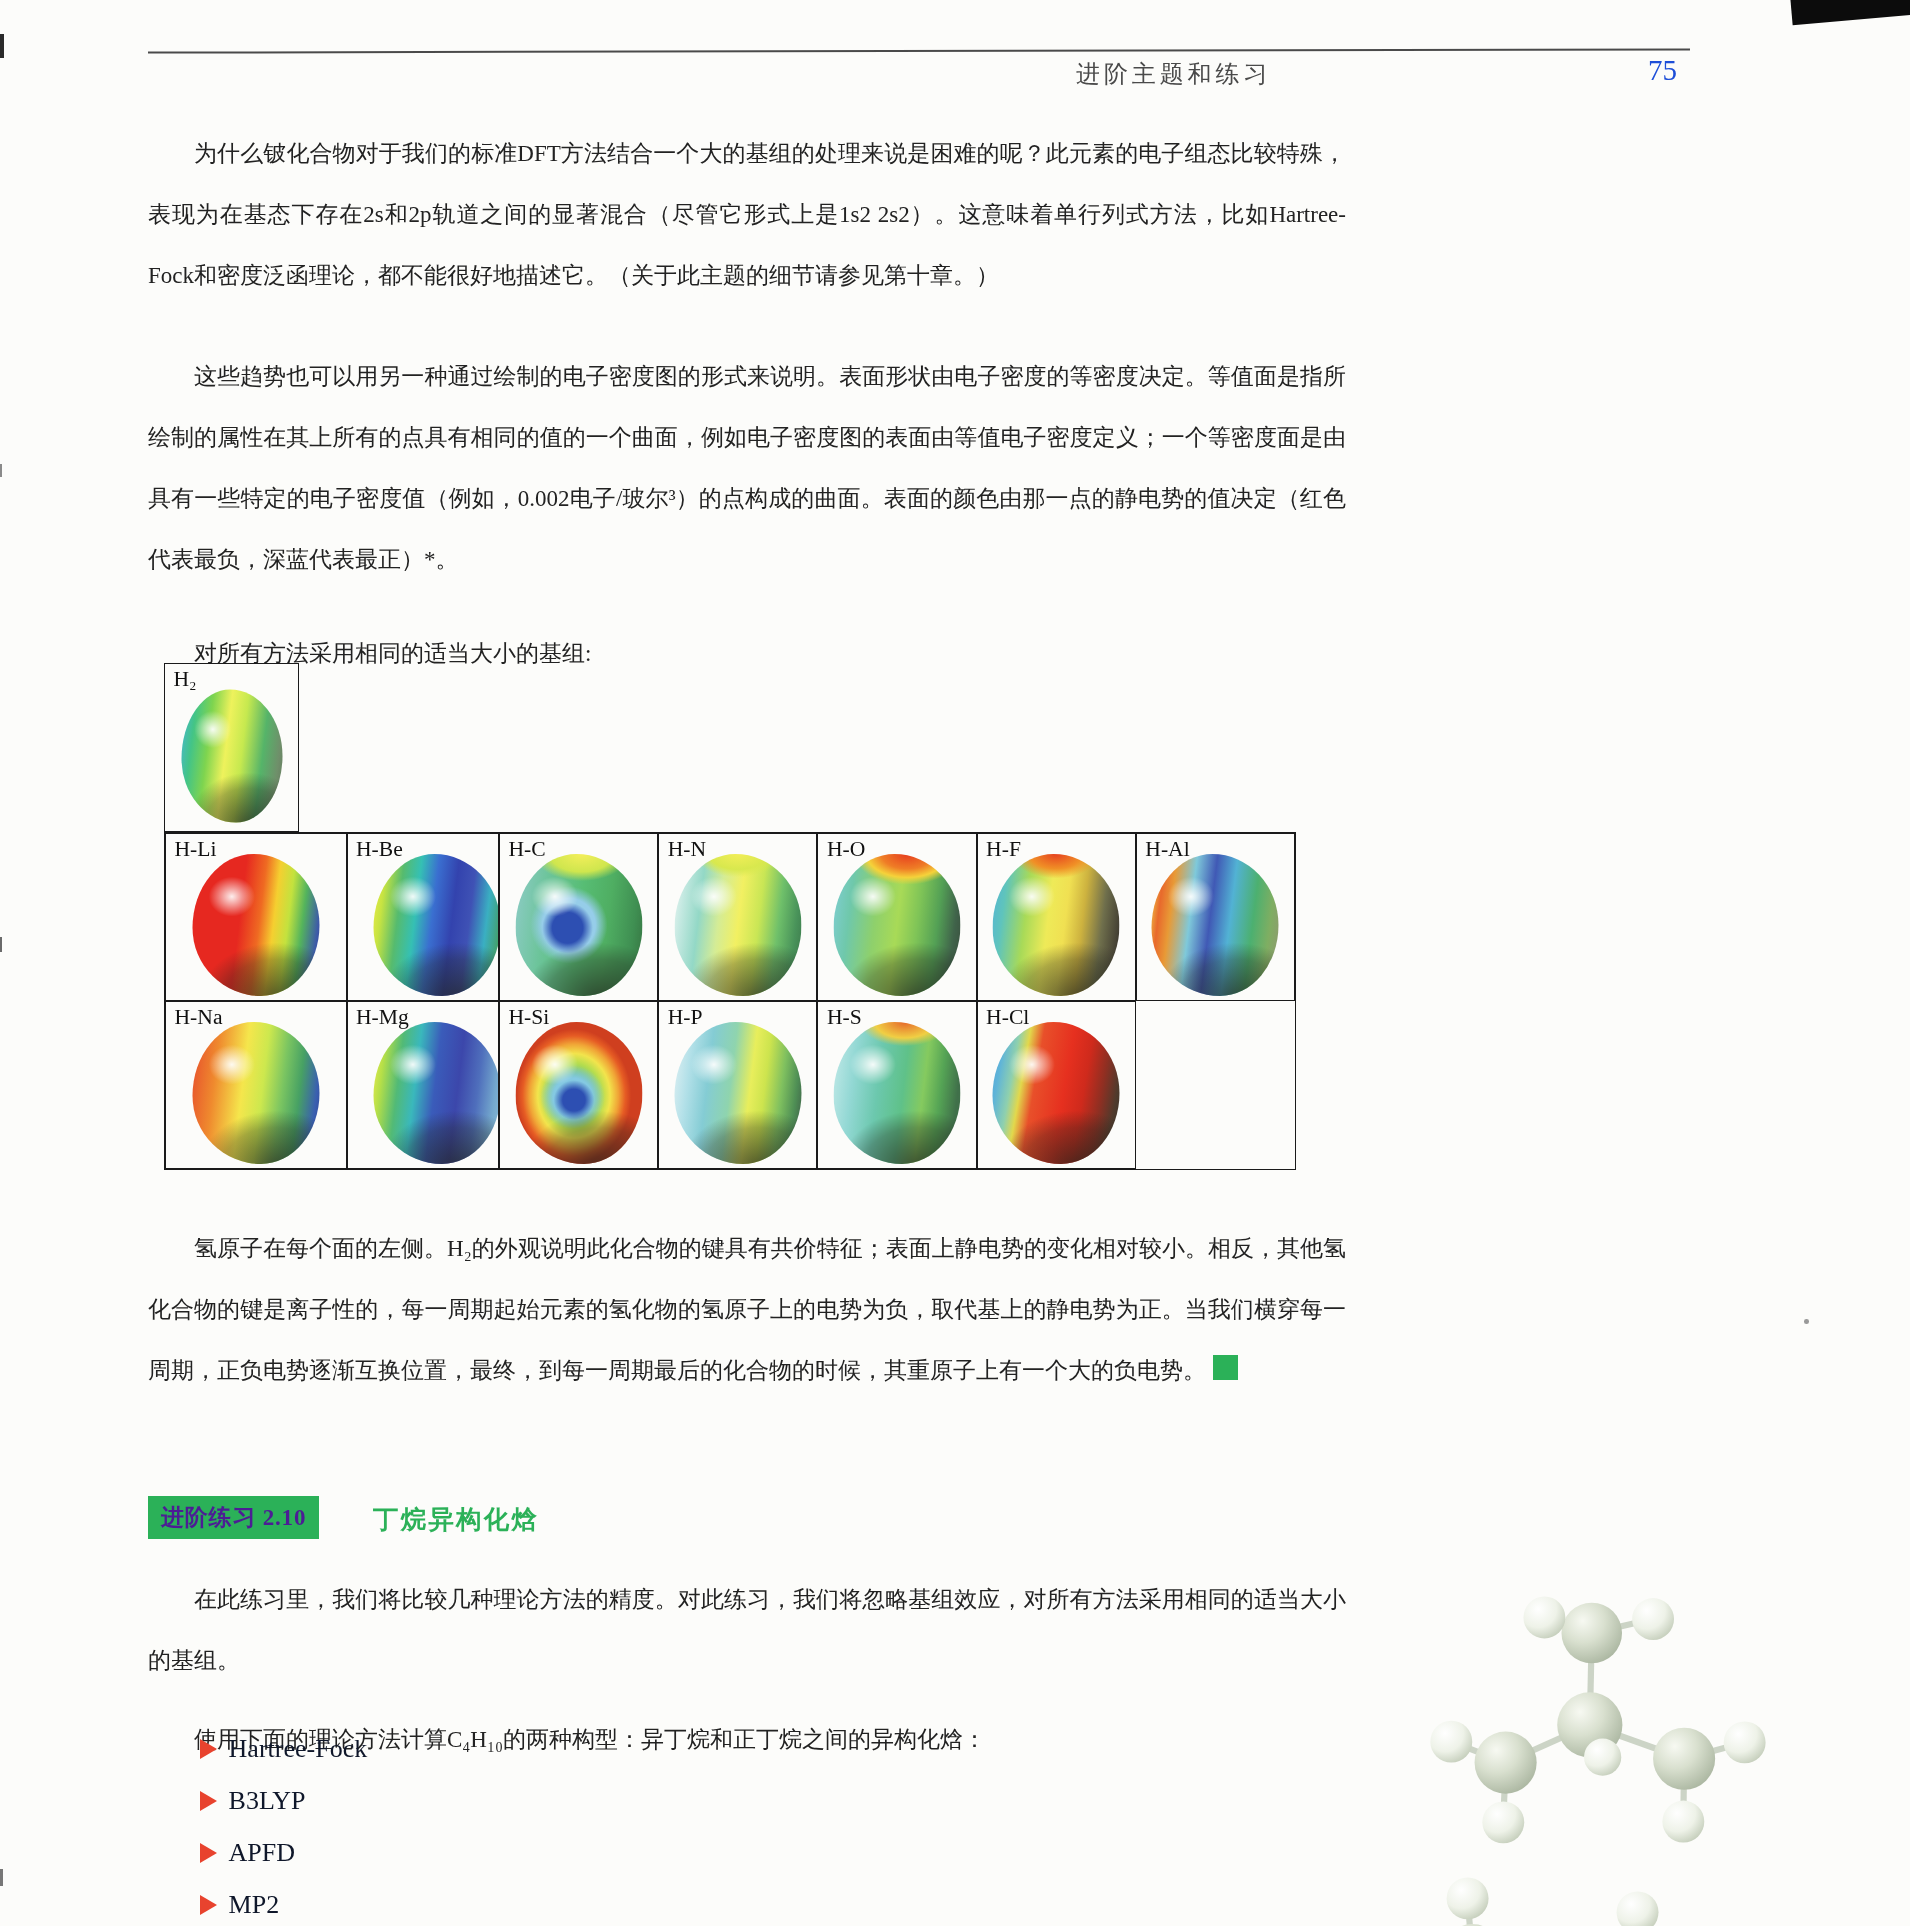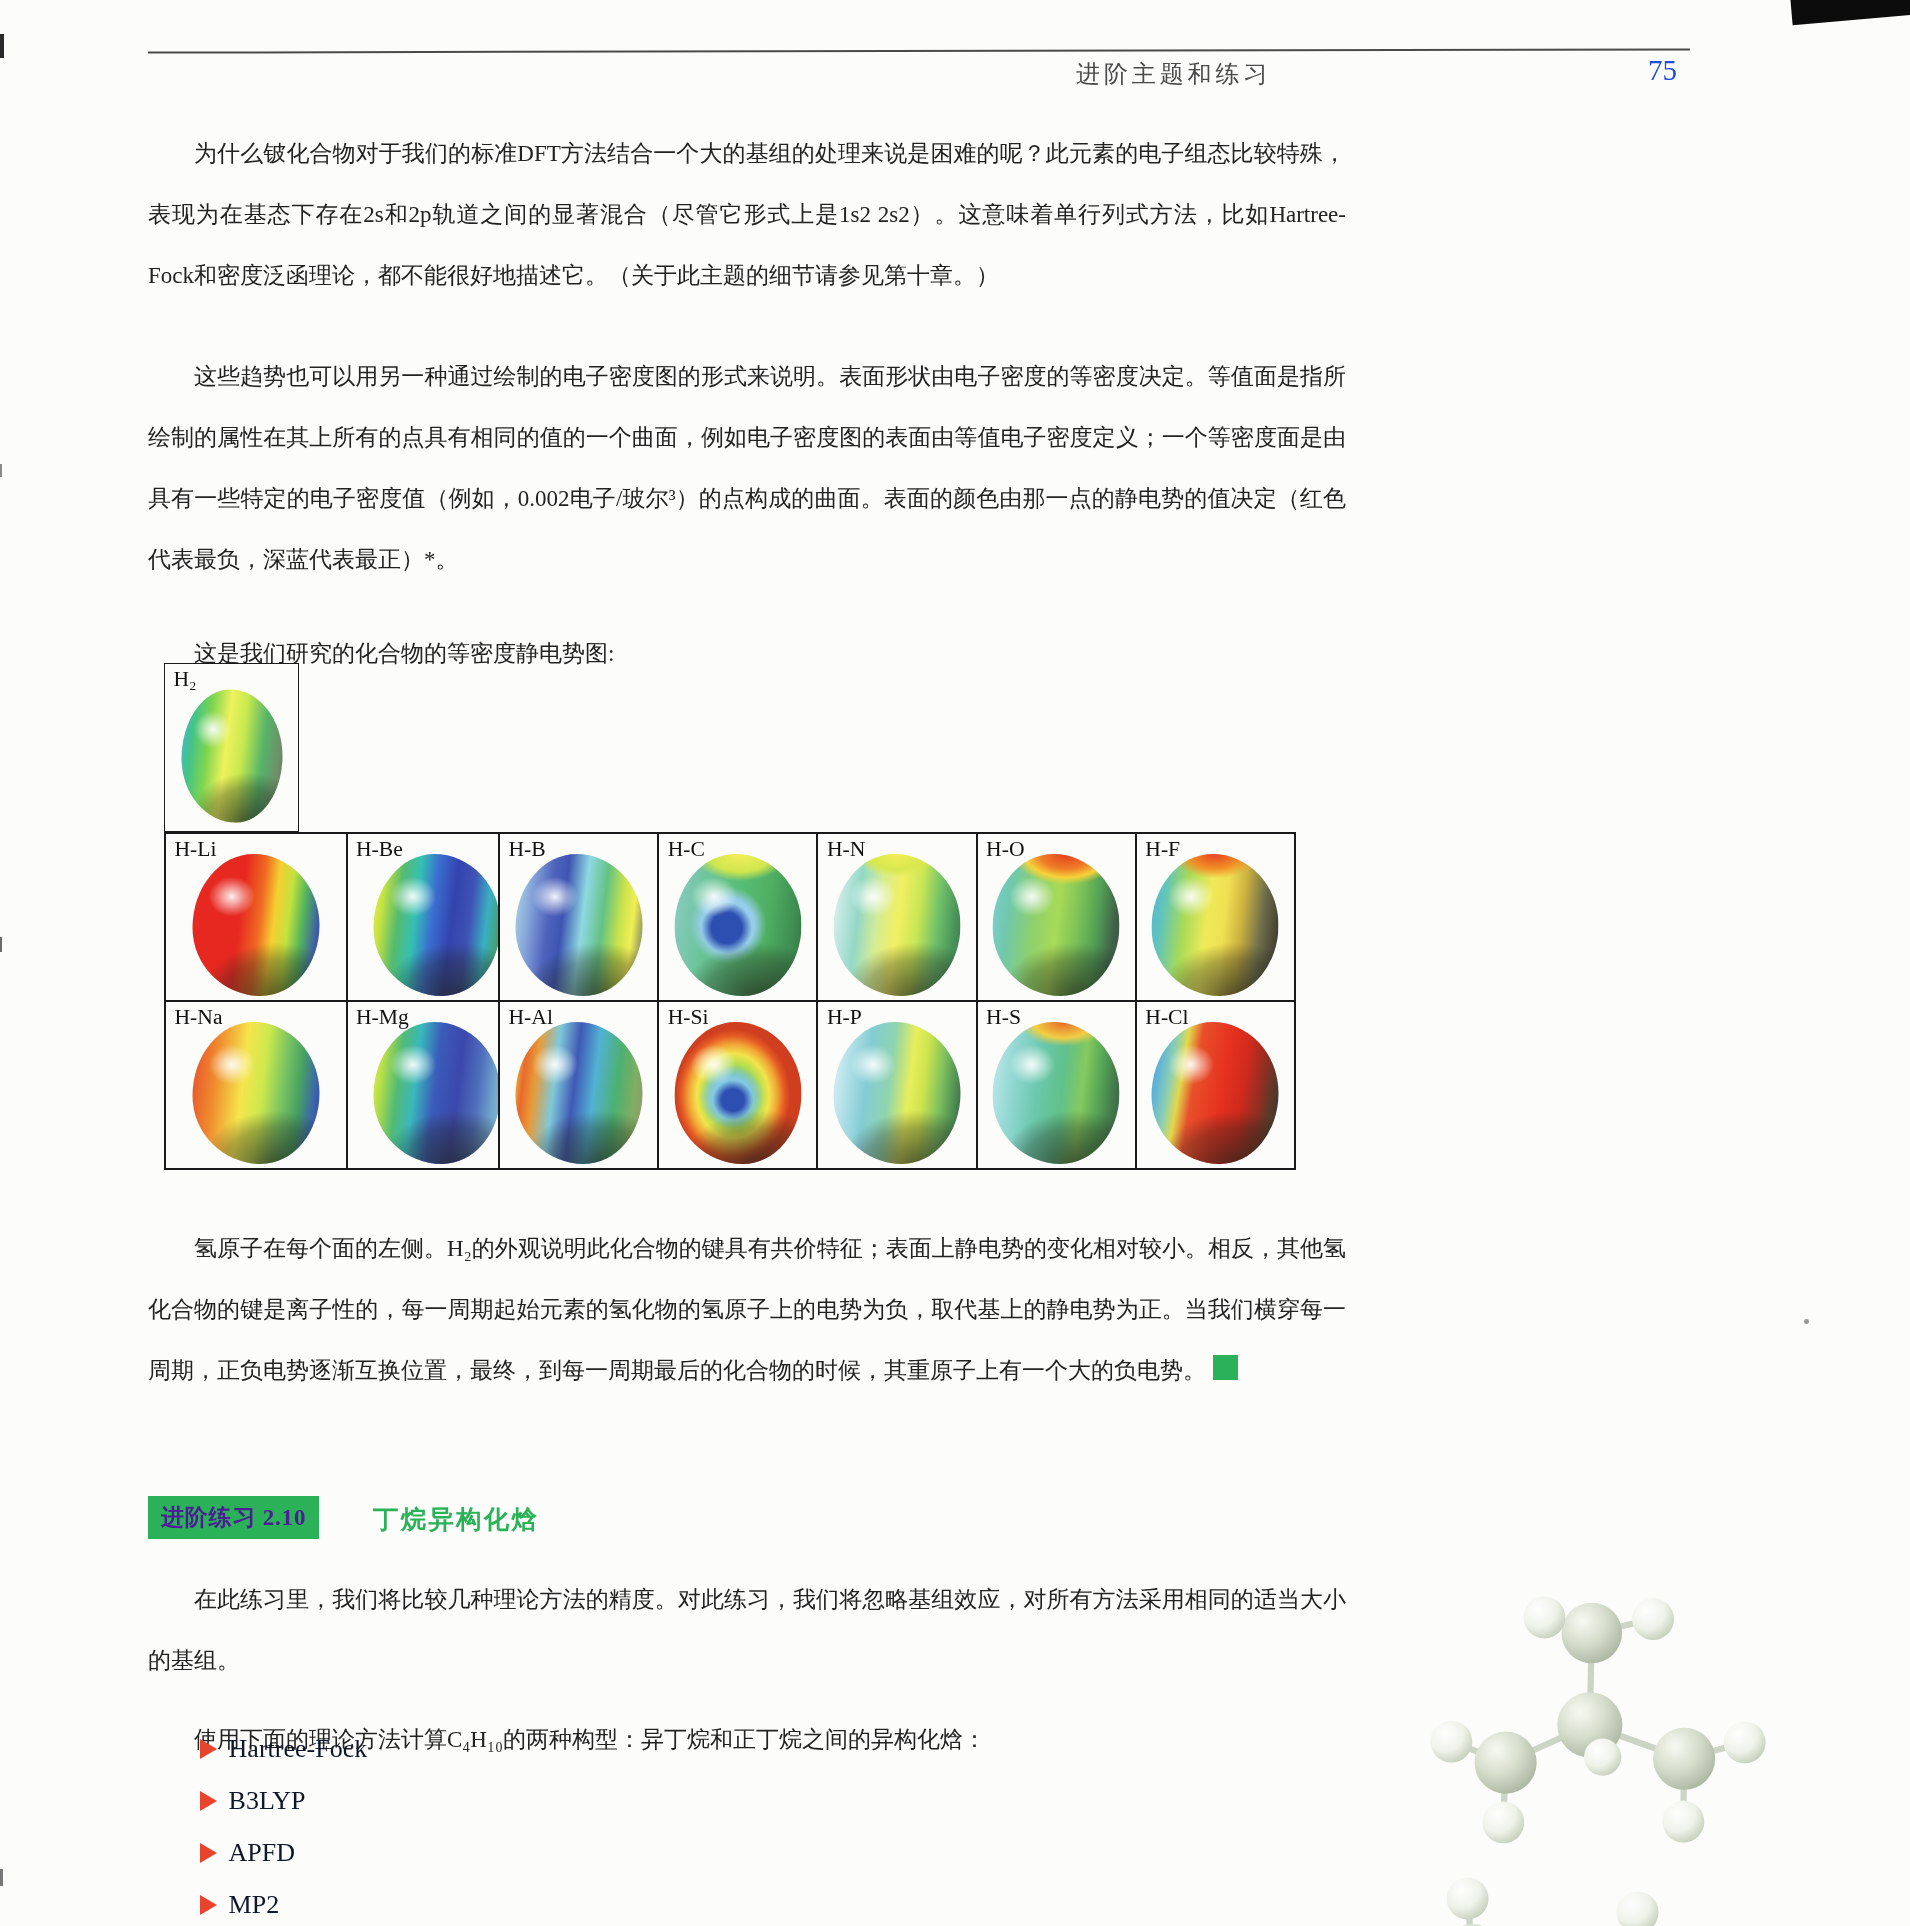--- a/index.html
+++ b/index.html
@@ -63,21 +63,21 @@
   <div class="art a-l4"></div>
 
   <div class="art a-dot"></div>
 
   <div class="top-rule"></div>
   <div class="running-head">进阶主题和练习</div>
   <div class="page-number">75</div>
 
   <div class="para" style="top:123px;">为什么铍化合物对于我们的标准DFT方法结合一个大的基组的处理来说是困难的呢？此元素的电子组态比较特殊，表现为在基态下存在2s和2p轨道之间的显著混合（尽管它形式上是1s2 2s2）。这意味着单行列式方法，比如Hartree-Fock和密度泛函理论，都不能很好地描述它。（关于此主题的细节请参见第十章。）</div>
   <div class="para" style="top:346px;">这些趋势也可以用另一种通过绘制的电子密度图的形式来说明。表面形状由电子密度的等密度决定。等值面是指所绘制的属性在其上所有的点具有相同的值的一个曲面，例如电子密度图的表面由等值电子密度定义；一个等密度面是由具有一些特定的电子密度值（例如，0.002电子/玻尔³）的点构成的曲面。表面的颜色由那一点的静电势的值决定（红色代表最负，深蓝代表最正）*。</div>
-  <div class="para single-line" style="top:623px;">这是我们研究的化合物的等密度静电势图:</div>
+  <div class="para single-line" style="top:623px;">对所有方法采用相同的适当大小的基组:</div>
 
   <div class="espbox" id="h2cell">
       <div class="cell">
         <span class="cell-label">H₂</span>
         <div class="blob" style="background: linear-gradient(97deg, rgb(73, 180, 221) 0%, rgb(67, 196, 135) 14%, rgb(126, 212, 79) 28%, rgb(238, 242, 92) 44%, rgb(198, 233, 79) 58%, rgb(85, 180, 105) 76%, rgb(111, 143, 106) 90%, rgb(98, 117, 92) 100%); width: 101px; height: 133px;"></div>
       </div>
     </div>
   <div class="espbox" id="block-s">
       <div class="cell">
         <span class="cell-label">H-Li</span>
@@ -90,24 +90,20 @@
       <div class="cell">
         <span class="cell-label">H-Na</span>
         <div class="blob" style="background: linear-gradient(97deg, rgb(230, 73, 44) 0%, rgb(239, 138, 46) 20%, rgb(245, 230, 76) 40%, rgb(205, 232, 78) 54%, rgb(123, 197, 97) 68%, rgb(71, 161, 100) 80%, rgb(58, 95, 176) 92%, rgb(47, 63, 143) 100%);"></div>
       </div>
       <div class="cell">
         <span class="cell-label">H-Mg</span>
         <div class="blob" style="background: linear-gradient(97deg, rgb(245, 238, 78) 0%, rgb(181, 223, 72) 10%, rgb(82, 186, 118) 22%, rgb(58, 184, 188) 34%, rgb(58, 92, 186) 48%, rgb(60, 71, 171) 64%, rgb(79, 111, 188) 78%, rgb(116, 168, 205) 90%, rgb(143, 194, 216) 100%);"></div>
       </div>
     </div>
   <div class="espbox" id="block-p">
-      <div class="cell">
-        <span class="cell-label">H-B</span>
-        <div class="blob" style="background: linear-gradient(97deg, rgb(181, 221, 232) 0%, rgb(134, 166, 218) 14%, rgb(79, 99, 188) 28%, rgb(61, 85, 178) 38%, rgb(143, 216, 226) 52%, rgb(100, 194, 131) 66%, rgb(198, 226, 76) 78%, rgb(242, 238, 85) 87%, rgb(113, 130, 95) 97%);"></div>
-      </div>
       <div class="cell">
         <span class="cell-label">H-C</span>
         <div class="blob" style="background: radial-gradient(55% 28% at 52% 0%, rgb(244, 239, 90) 0%, rgb(207, 230, 78) 45%, rgba(0, 0, 0, 0) 68%), radial-gradient(20% 18% at 41% 52%, rgb(45, 79, 178) 0%, rgb(45, 79, 178) 60%, rgba(0, 0, 0, 0) 100%), radial-gradient(38% 34% at 42% 50%, rgb(150, 205, 233) 0%, rgb(150, 205, 233) 55%, rgba(0, 0, 0, 0) 80%), linear-gradient(97deg, rgb(143, 204, 200) 0%, rgb(108, 196, 154) 25%, rgb(87, 189, 116) 50%, rgb(79, 174, 98) 70%, rgb(63, 143, 82) 88%, rgb(53, 112, 63) 100%);"></div>
       </div>
       <div class="cell">
         <span class="cell-label">H-N</span>
         <div class="blob" style="background: radial-gradient(50% 24% at 50% 0%, rgb(242, 238, 88) 0%, rgb(216, 232, 78) 45%, rgba(0, 0, 0, 0) 68%), linear-gradient(97deg, rgb(238, 247, 244) 0%, rgb(194, 232, 224) 10%, rgb(147, 216, 198) 22%, rgb(212, 236, 150) 36%, rgb(242, 240, 98) 50%, rgb(201, 230, 85) 64%, rgb(111, 192, 106) 78%, rgb(73, 147, 90) 90%, rgb(58, 115, 72) 100%);"></div>
       </div>
       <div class="cell">
         <span class="cell-label">H-O</span>

